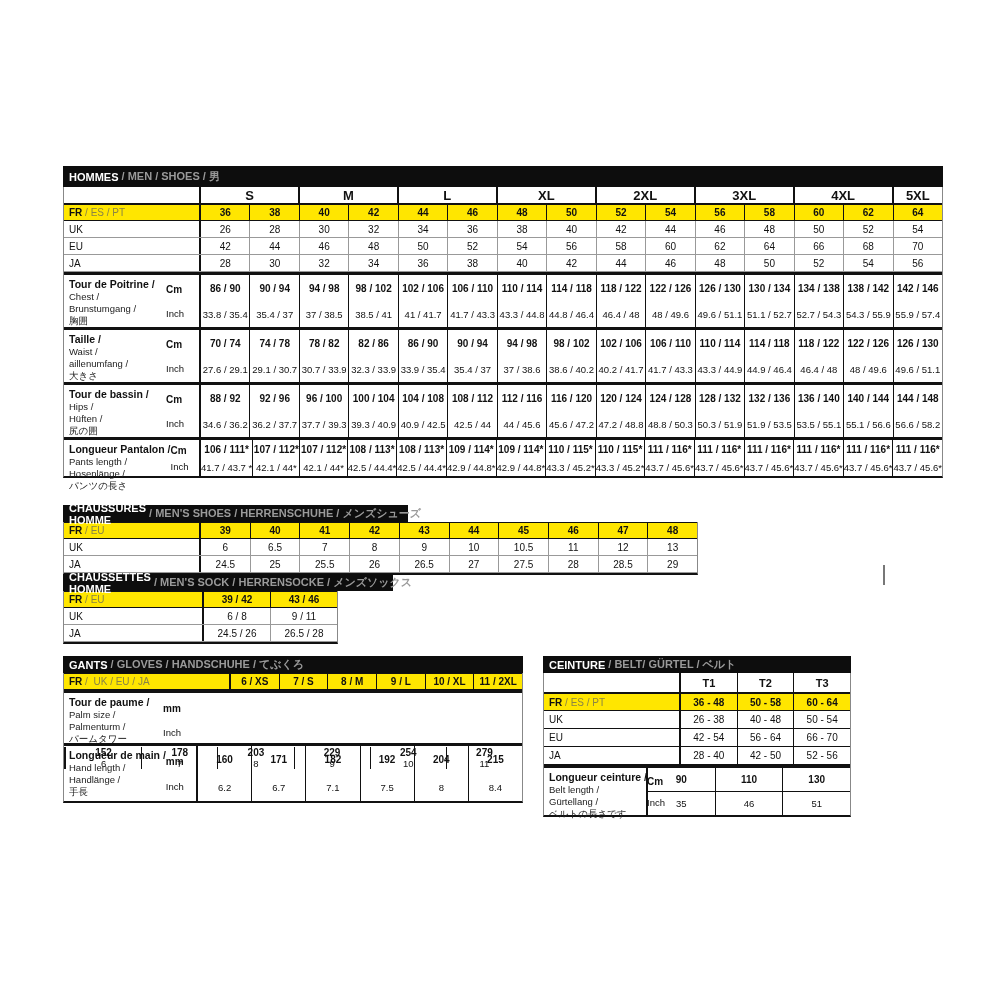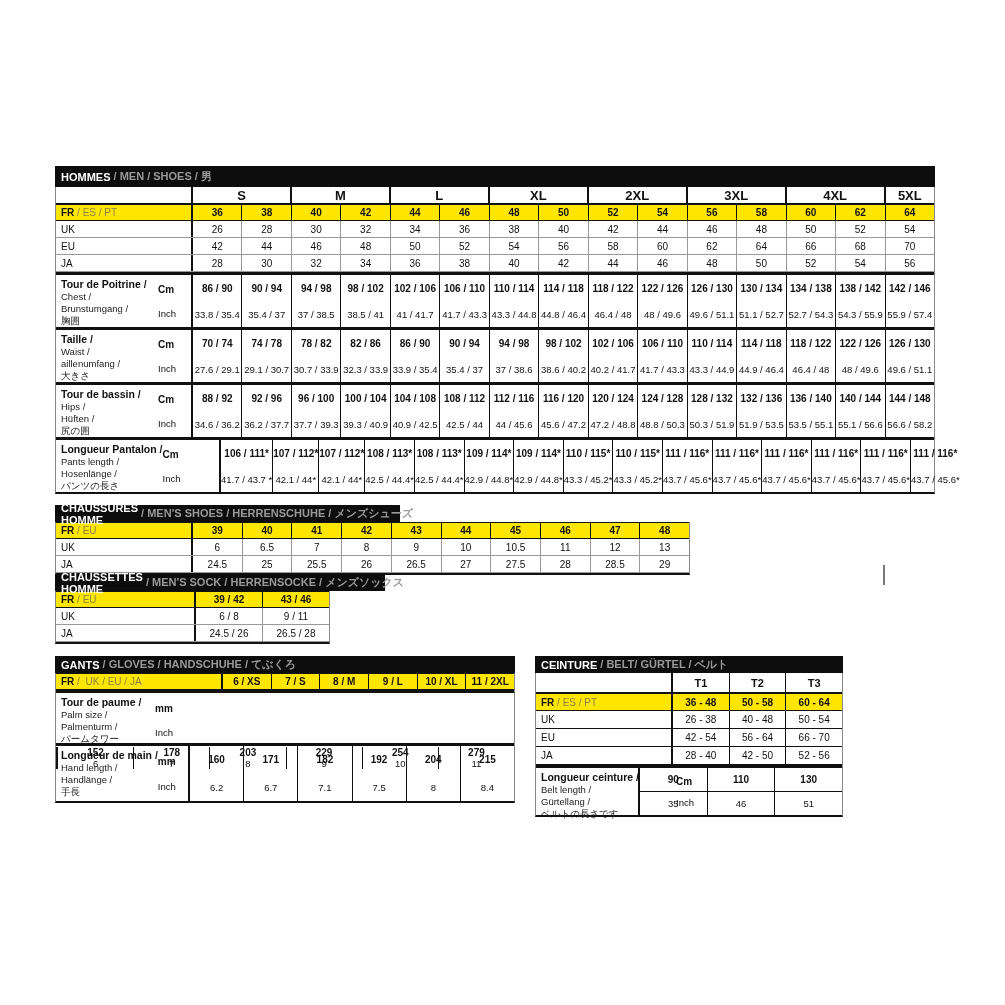--- a/index.html
+++ b/index.html
@@ -1,18 +1,18 @@
 <!DOCTYPE html>
 <html><head>
 <meta charset="utf-8">
 <style>
   html,body{margin:0;padding:0;background:#fff;}
   .page{position:relative;width:1005px;height:1005px;background:#fff;overflow:hidden;
         font-family:"Liberation Sans","DejaVu Sans",sans-serif;color:#111;}
-  .sec{position:absolute;}
+  .sec{position:absolute;margin-left:8px;}
   #sec-hommes{left:55px;top:166px;width:880px;}
   #sec-shoes {left:55px;top:505px;width:635px;}
   #sec-socks {left:55px;top:574px;width:275px;}
   #sec-gloves{left:55px;top:656px;width:460px;}
   #sec-belt  {left:535px;top:656px;width:308px;}
   .bar{background:#0d0d0d;color:#fff;display:flex;align-items:center;
        padding:0 6px;box-sizing:border-box;font-size:11px;font-weight:bold;}
   #sec-hommes .bar{height:21px;}
   #sec-shoes .bar,#sec-socks .bar,#sec-gloves .bar,#sec-belt .bar{height:17px;}
   #sec-shoes .bar{width:345px;}
@@ -386,21 +386,21 @@
             <div class="bcol">
               <div class="bt">140 / 144</div>
               <div class="bb2">55.1 / 56.6</div>
             </div>
             <div class="bcol">
               <div class="bt">144 / 148</div>
               <div class="bb2">56.6 / 58.2</div>
             </div>
           </div>
         </div>
-        <div class="block" style="height: 55px; gap: 28px;">
+        <div class="block" style="height: 39px;">
           <div class="blk-label" style="width: 135px;">
             <div class="lines">
               <div class="l1">Longueur Pantalon /</div>
               <div class="l2">Pants length /</div>
               <div class="l2">Hosenlänge /</div>
               <div class="l2">パンツの長さ</div>
             </div>
             <div class="units" style="width: 33px;">
               <div class="u1">Cm</div>
               <div class="u2">Inch</div>
@@ -724,21 +724,21 @@
           <div class="lbl" style="width: 135px;">
             <span class="lp">JA</span>
           </div>
           <div class="cells">
             <div class="cell">28 - 40</div>
             <div class="cell">42 - 50</div>
             <div class="cell">52 - 56</div>
           </div>
         </div>
         <div class="block split" style="height: 50px;">
-          <div class="blk-label" style="width: 102px; gap: 37px;">
+          <div class="blk-label" style="width: 102px;">
             <div class="lines">
               <div class="l1">Longueur ceinture /</div>
               <div class="l2">Belt length /</div>
               <div class="l2">Gürtellang /</div>
               <div class="l2">ベルトの長さです</div>
             </div>
             <div class="units" style="width: 33px;">
               <div class="u1">Cm</div>
               <div class="u2">Inch</div>
             </div>

